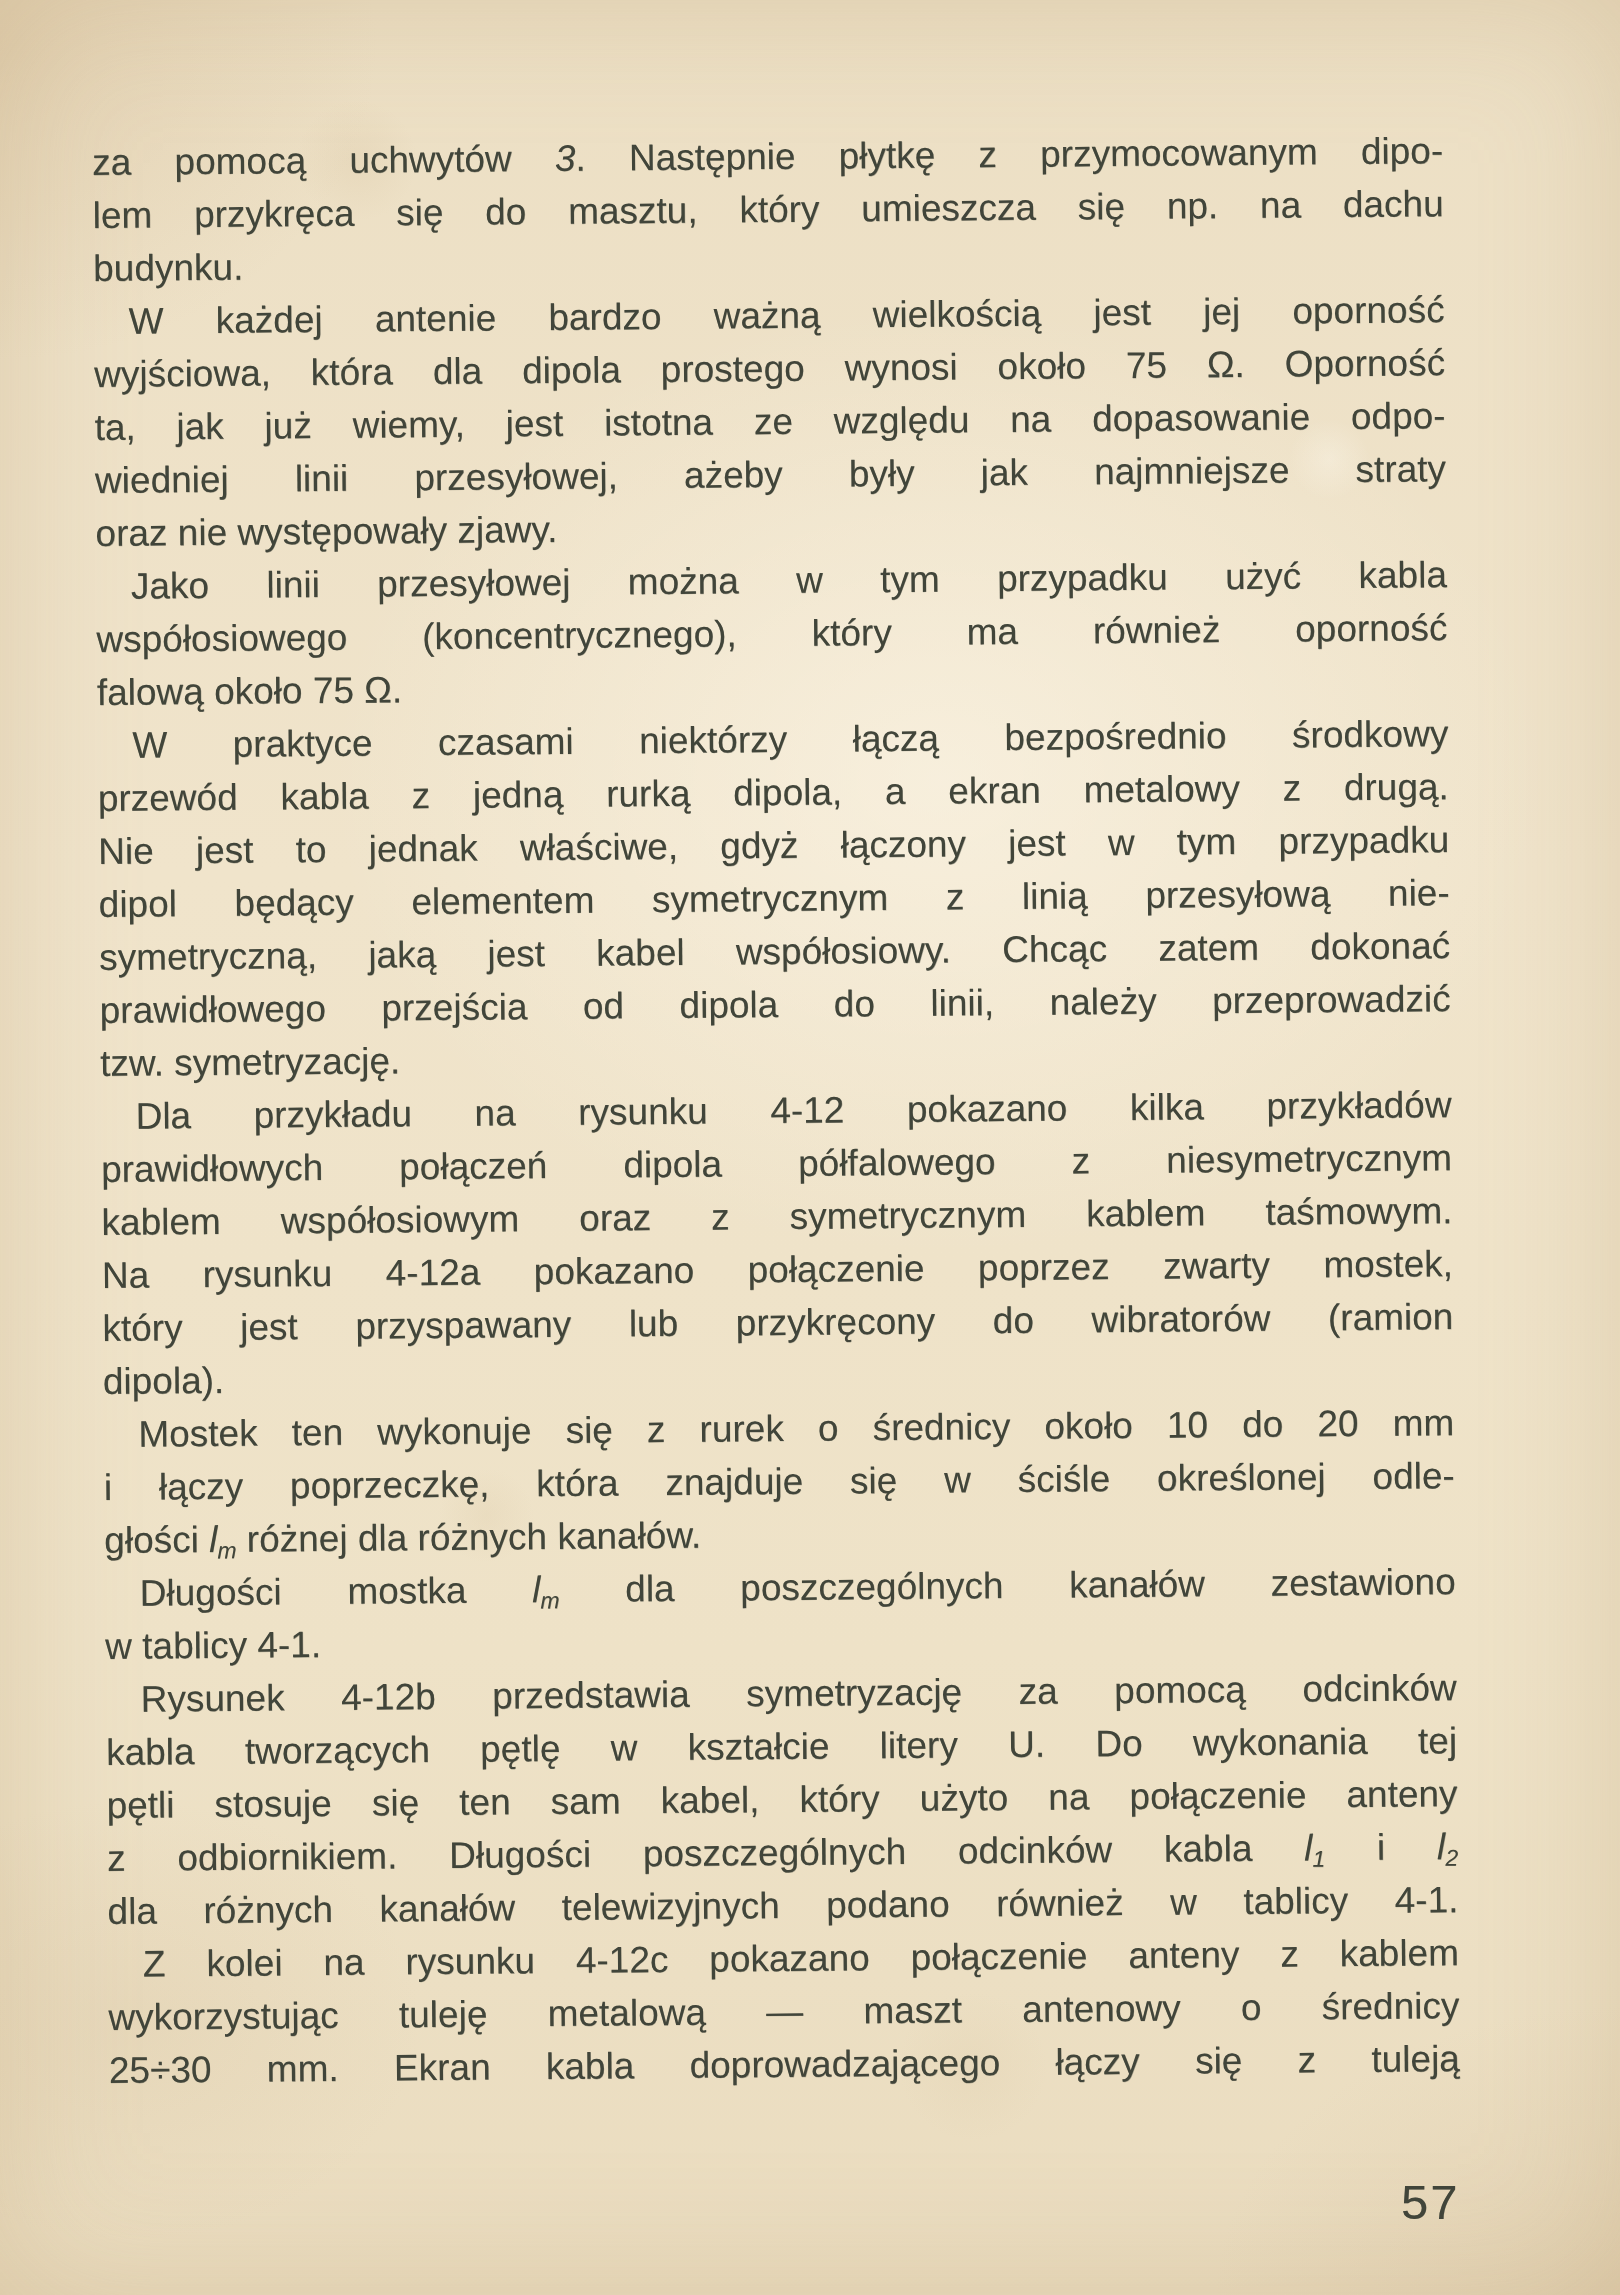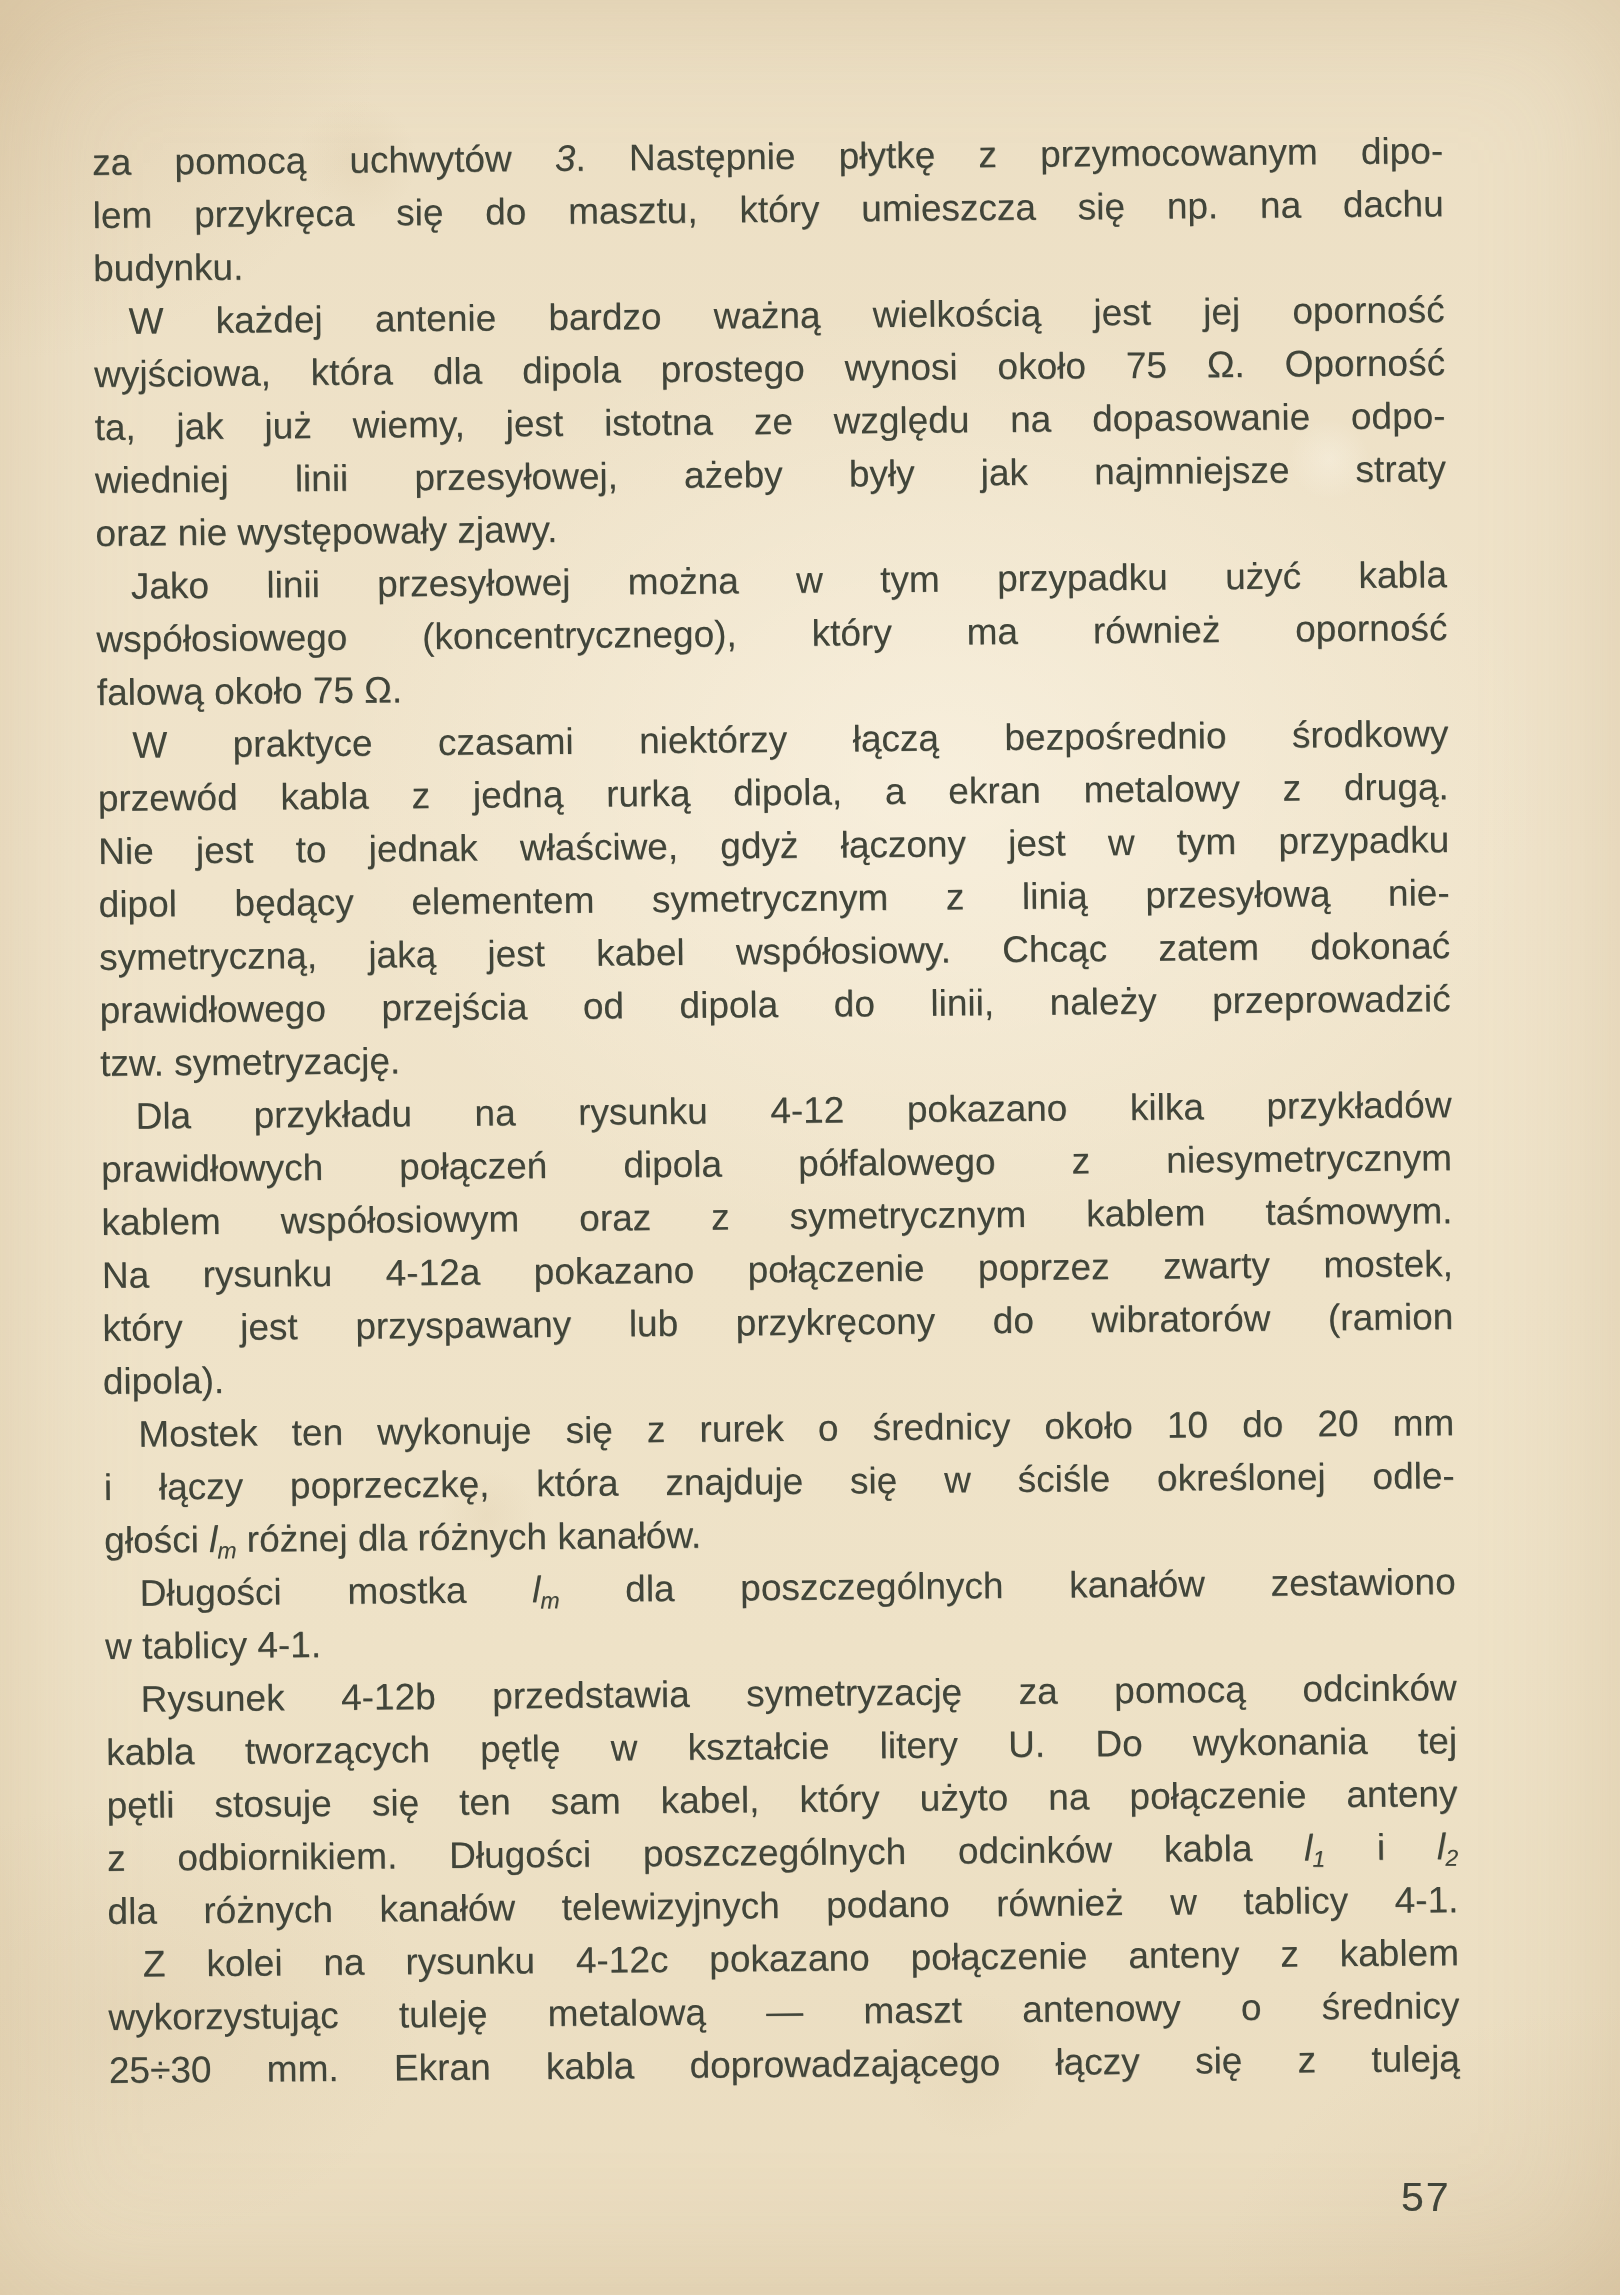--- a/index.html
+++ b/index.html
@@ -62,21 +62,21 @@
   .it { font-style: italic; }
   .sub {
     vertical-align: -0.28em;
     font-size: 62%;
     line-height: 0;
   }
   .page-number {
     position: absolute;
     left: 1401px;
     top: 2174px;
-    font-size: 41px;
+    font-size: 49px;
     letter-spacing: 1.9px;
     text-shadow: 0.3px 0.4px 0.6px rgba(62,66,54,0.40);
   }
 </style>
 </head>
 <body>
 
 <div class="page">
   <div class="text-block">
       <div class="line"><span>za pomocą uchwytów </span><span class="it">3</span><span>. Następnie płytkę z przymocowanym dipo-</span></div>

